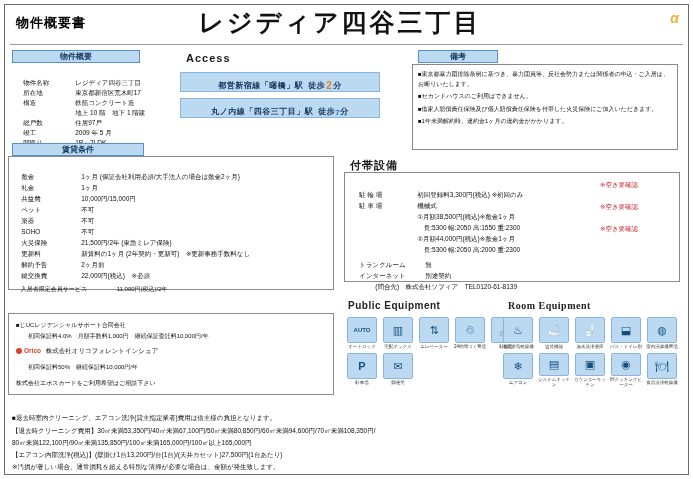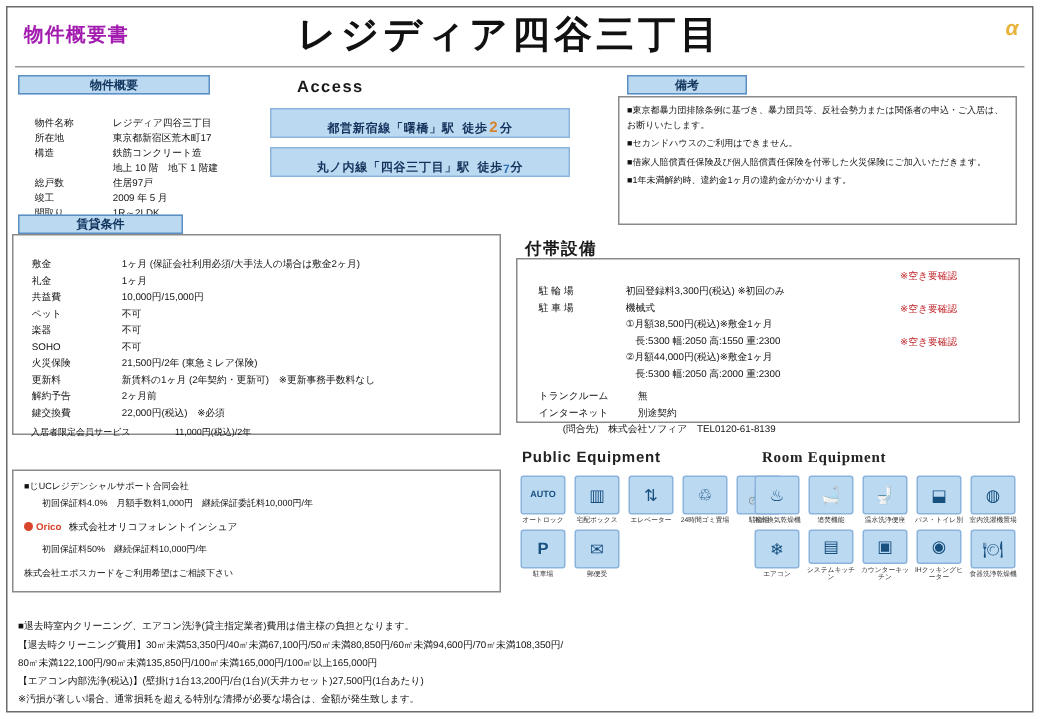--- a/index.html
+++ b/index.html
@@ -9,21 +9,21 @@
     font-family:"Liberation Sans","DejaVu Sans",sans-serif;
     font-size:7px;color:#111;
     position:relative;overflow:hidden;
   }
   .sheet{position:absolute;left:0;top:0;width:693px;height:479px;background:#fff;}
   .frame{position:absolute;left:4px;top:4px;width:685px;height:471px;border:1px solid #6b6b6b;box-sizing:border-box;}
 
   
   .hdr-title{
     position:absolute;left:16px;top:14px;font-size:13px;font-weight:bold;
-    letter-spacing:1px;color:#a21caf;text-align:center;
+    letter-spacing:1px;color:#000000;text-align:center;
   }
   .hdr-main{
     position:absolute;left:140px;top:4px;width:400px;height:36px;
     font-size:25px;font-weight:bold;letter-spacing:3px;color:#111;
     display:flex;align-items:center;justify-content:center;
   }
   .logo-box{
     position:absolute;right:10px;top:8px;width:134px;height:32px;
     background:#1b3f8f;border:1px solid #13306f;color:#fff;
     display:flex;flex-direction:column;justify-content:center;align-items:center;
@@ -112,21 +112,21 @@
   <div class="kv" style="left:16px;top:108px;">
     <span class="k">総戸数</span><span>住居97戸</span>
   </div>
   <div class="kv" style="left:16px;top:118px;">
     <span class="k">竣工</span><span>2009 年 5 月</span>
   </div>
   <div class="kv" style="left:16px;top:128px;">
     <span class="k">間取り</span><span>1R～2LDK</span>
   </div>
 
-  <div class="plain-title" style="left:198px;top:52px;">Access</div>
+  <div class="plain-title" style="left:186px;top:52px;">Access</div>
 
   <div class="access-band" style="left:180px;top:72px;width:200px;height:20px;">
     <span>都営新宿線</span>
       <span>「曙橋」駅</span>
     <span style="width:5px;"></span>
     <span>徒歩</span>
     <span class="acc-num">2</span>
     <span>分</span>
   </div>
 
@@ -141,21 +141,21 @@
 
   <div class="chip" style="left:418px;top:50px;width:80px;height:13px;">備考</div>
   <div class="box" style="left:412px;top:64px;width:266px;height:86px;"></div>
   <div class="remark" style="left:418px;top:70px;width:254px;">
     <div>■東京都暴力団排除条例に基づき、暴力団員等、反社会勢力または関係者の申込・ご入居は、お断りいたします。</div>
     <div>■セカンドハウスのご利用はできません。</div>
     <div>■借家人賠償責任保険及び個人賠償責任保険を付帯した火災保険にご加入いただきます。</div>
     <div>■1年未満解約時、違約金1ヶ月の違約金がかかります。</div>
   </div>
 
-  <div class="chip" style="left:12px;top:143px;width:110px;height:13px;">賃貸条件</div>
+  <div class="chip" style="left:12px;top:143px;width:132px;height:13px;">賃貸条件</div>
   <div class="box" style="left:8px;top:156px;width:326px;height:134px;"></div>
 
   <div class="kv kv2" style="left:14px;top:162px;">
     <span class="k">敷金</span><span>1ヶ月 (保証会社利用必須/大手法人の場合は敷金2ヶ月)</span>
   </div>
   <div class="kv kv2" style="left:14px;top:173px;">
     <span class="k">礼金</span><span>1ヶ月</span>
   </div>
   <div class="kv kv2" style="left:14px;top:184px;">
     <span class="k">共益費</span><span>10,000円/15,000円</span>

